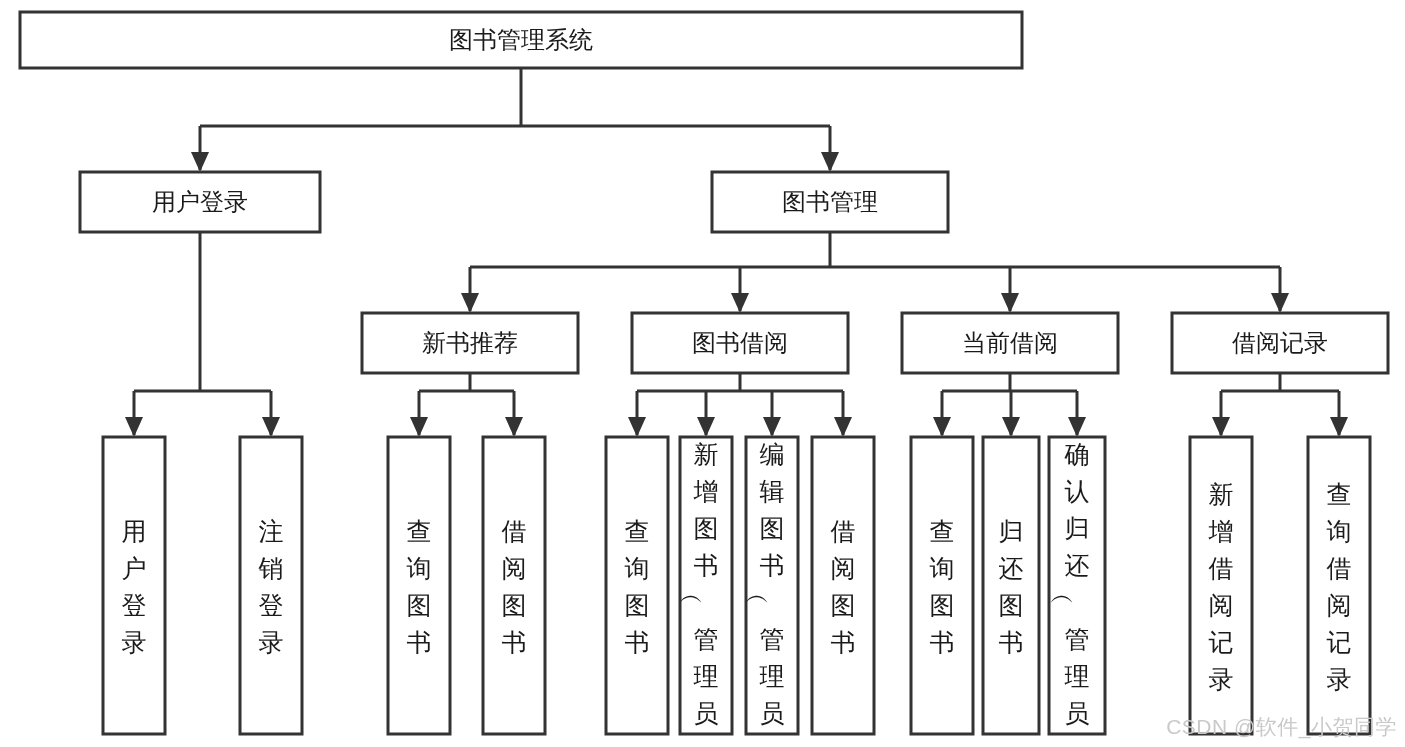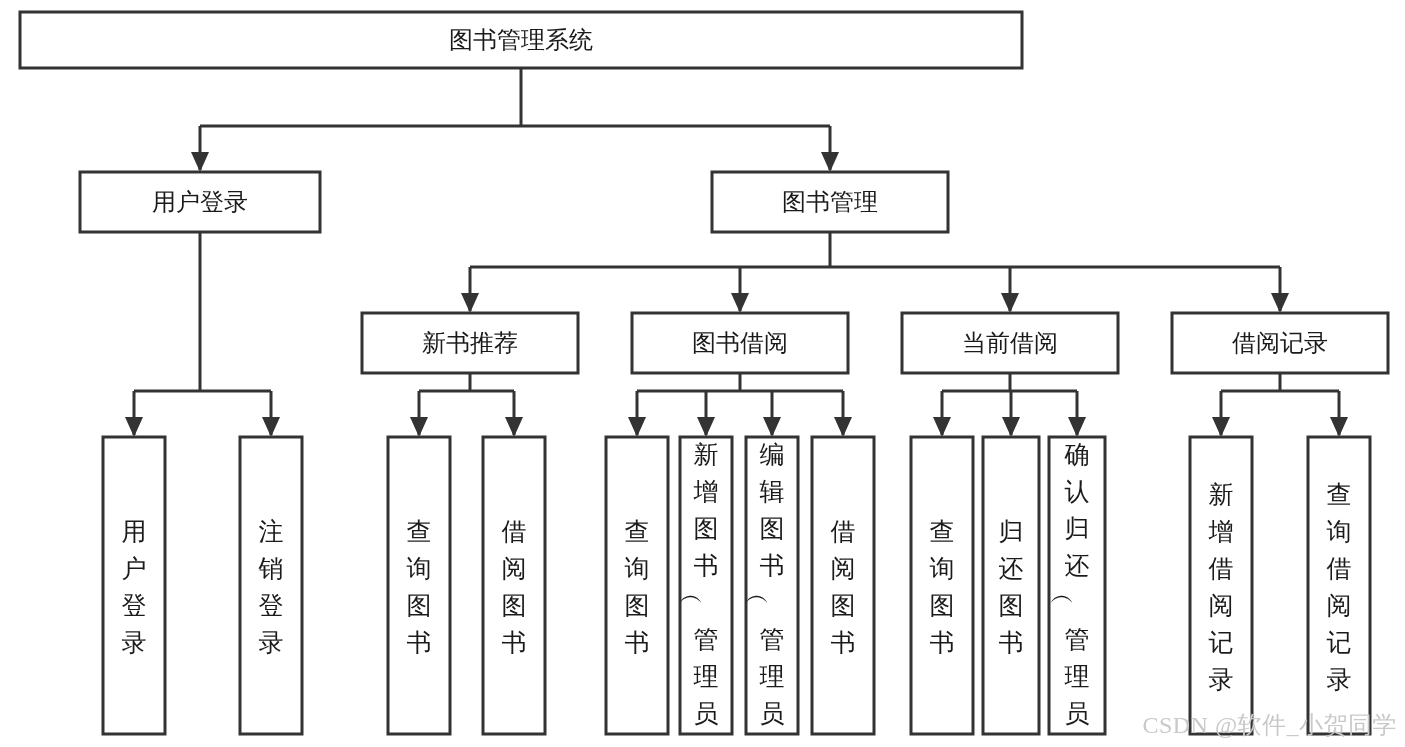--- a/index.html
+++ b/index.html
@@ -52,22 +52,22 @@
     fill: #1a1a1a;
     font-family: "DejaVu Sans", "Liberation Sans", sans-serif;
     font-size: 25px;
     text-anchor: middle;
   }
   .watermark {
     position: absolute;
     right: 8px;
     bottom: 6px;
     color: #c9c9c9;
-    font-size: 24px;
-    font-family: Liberation Serif, serif;
+    font-size: 21px;
+    font-family: Liberation Sans, sans-serif;
     letter-spacing: 0.5px;
     white-space: nowrap;
     user-select: none;
   }
 </style>
 </head>
 <body>
 
 <div id="diagram-root">
   <svg class="tree" viewBox="0 0 1405 747" xmlns="http://www.w3.org/2000/svg">

